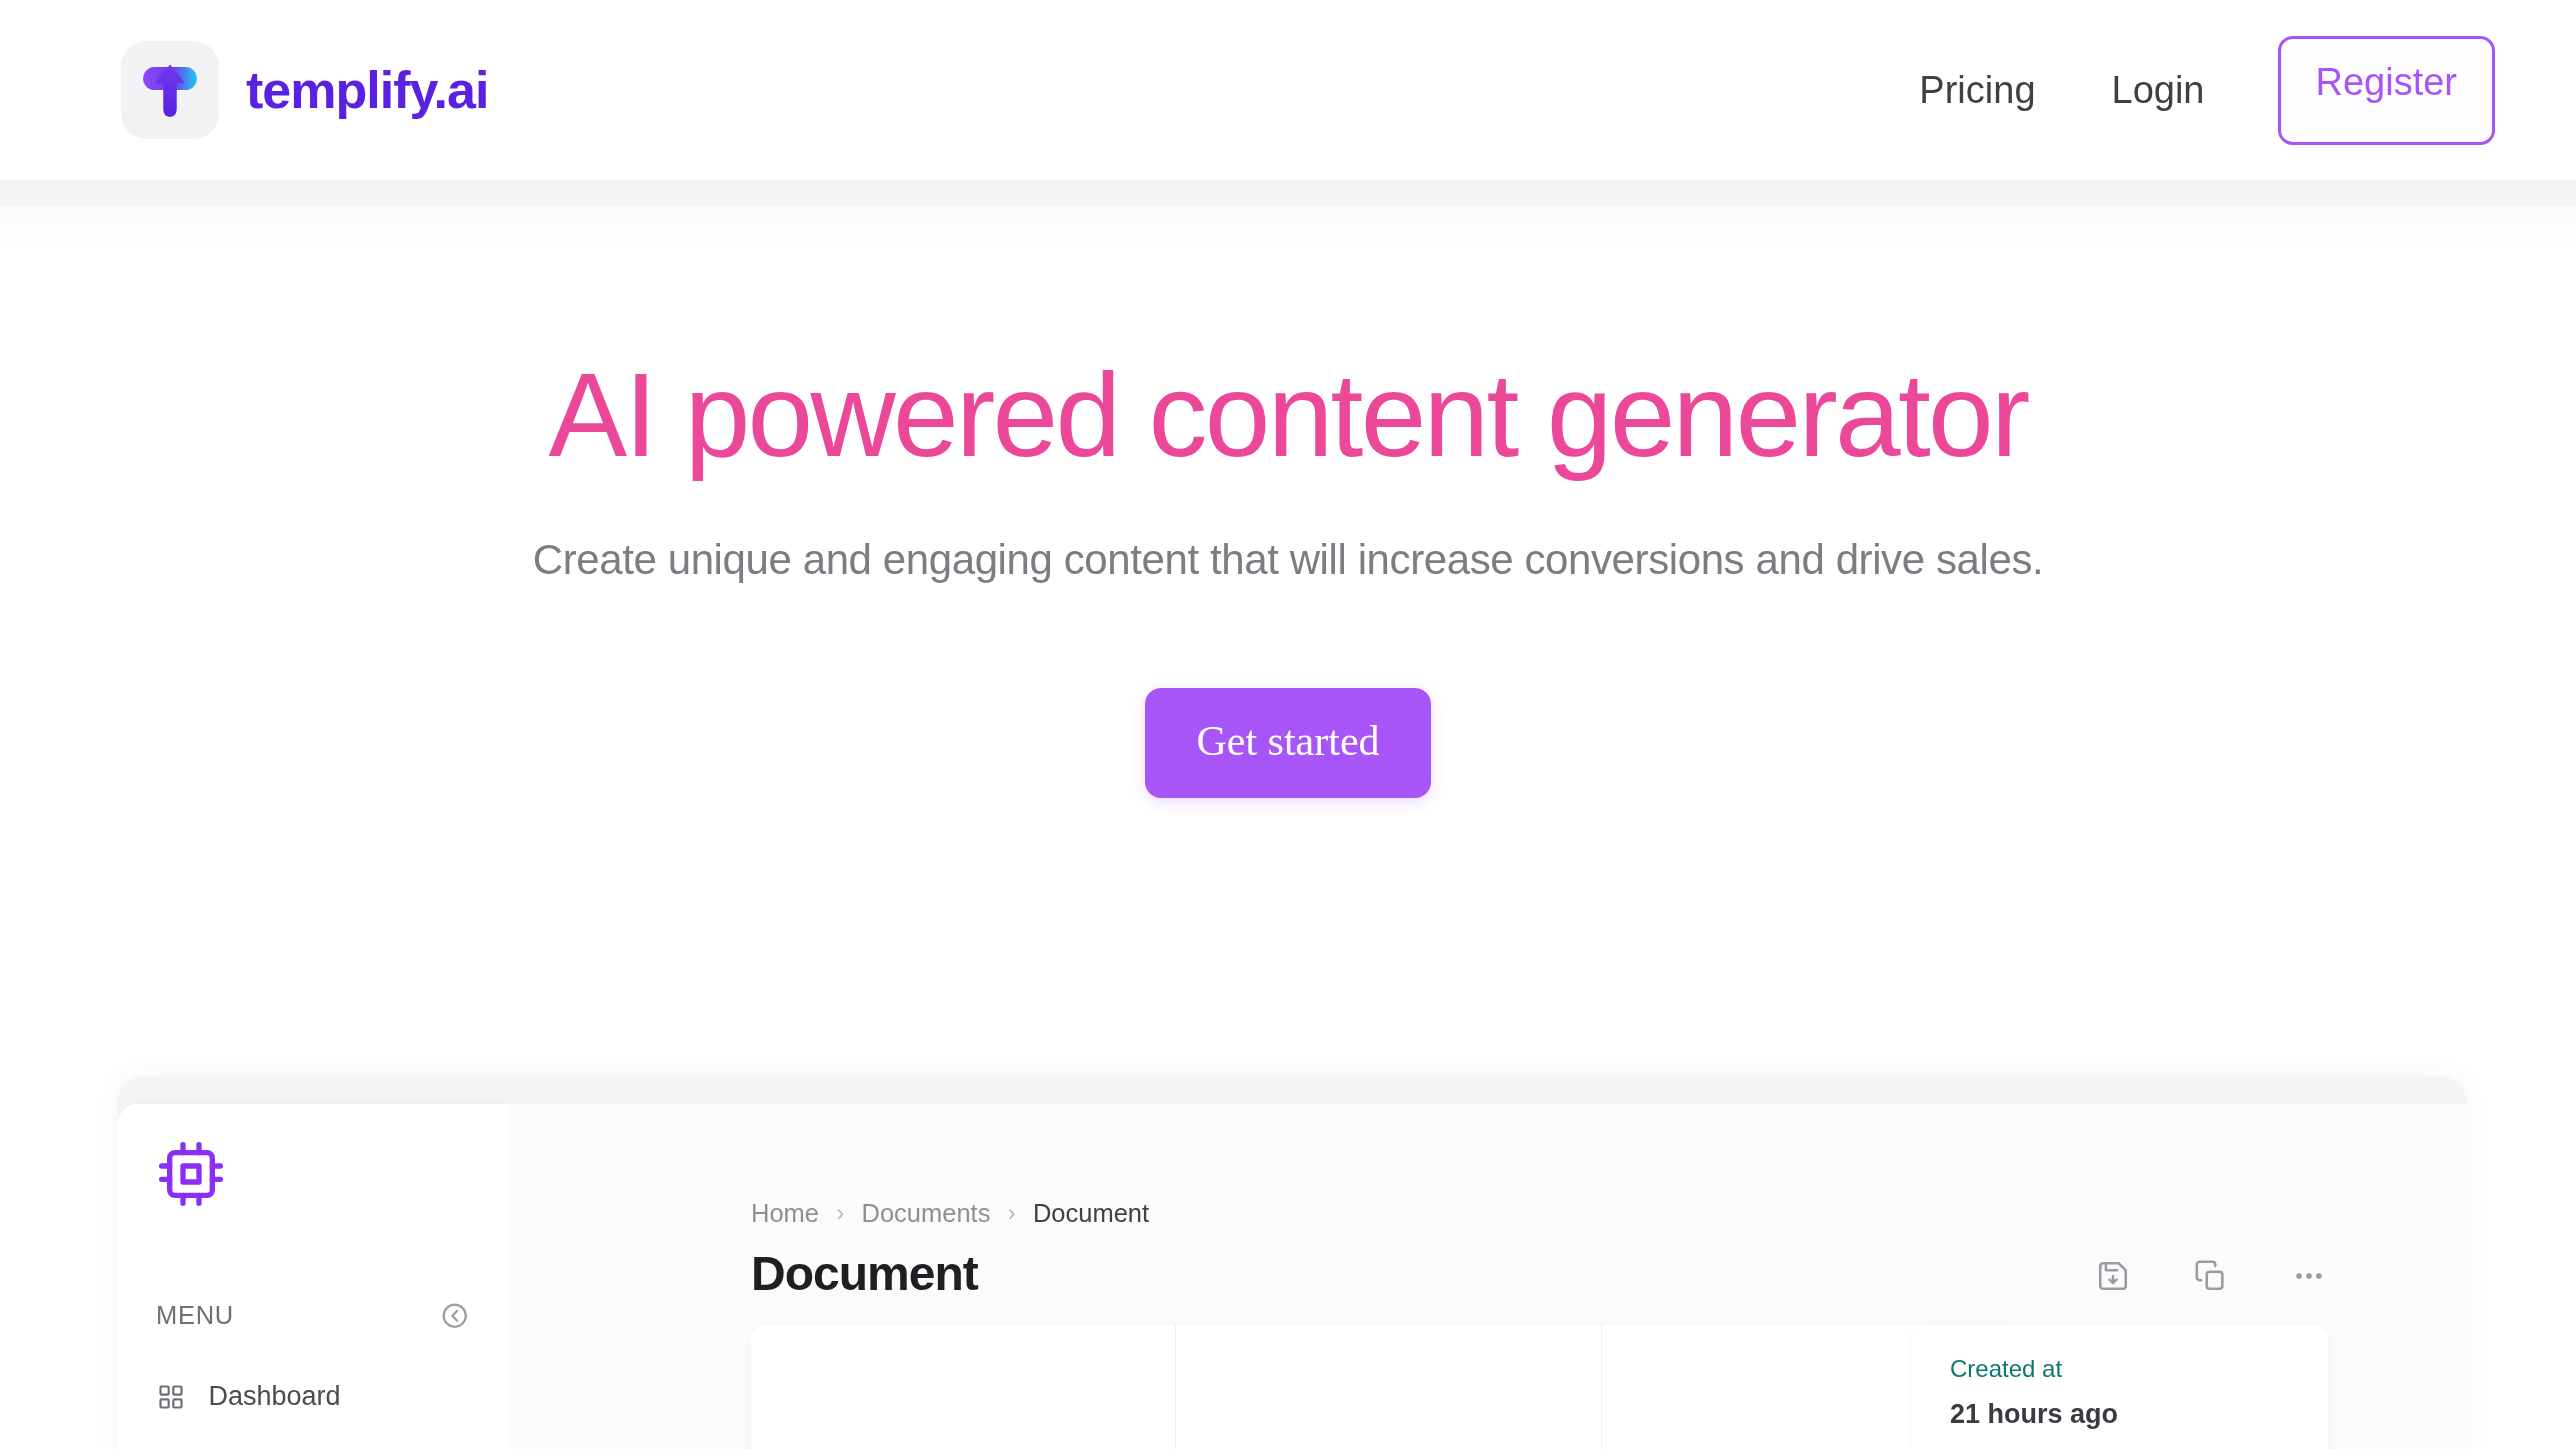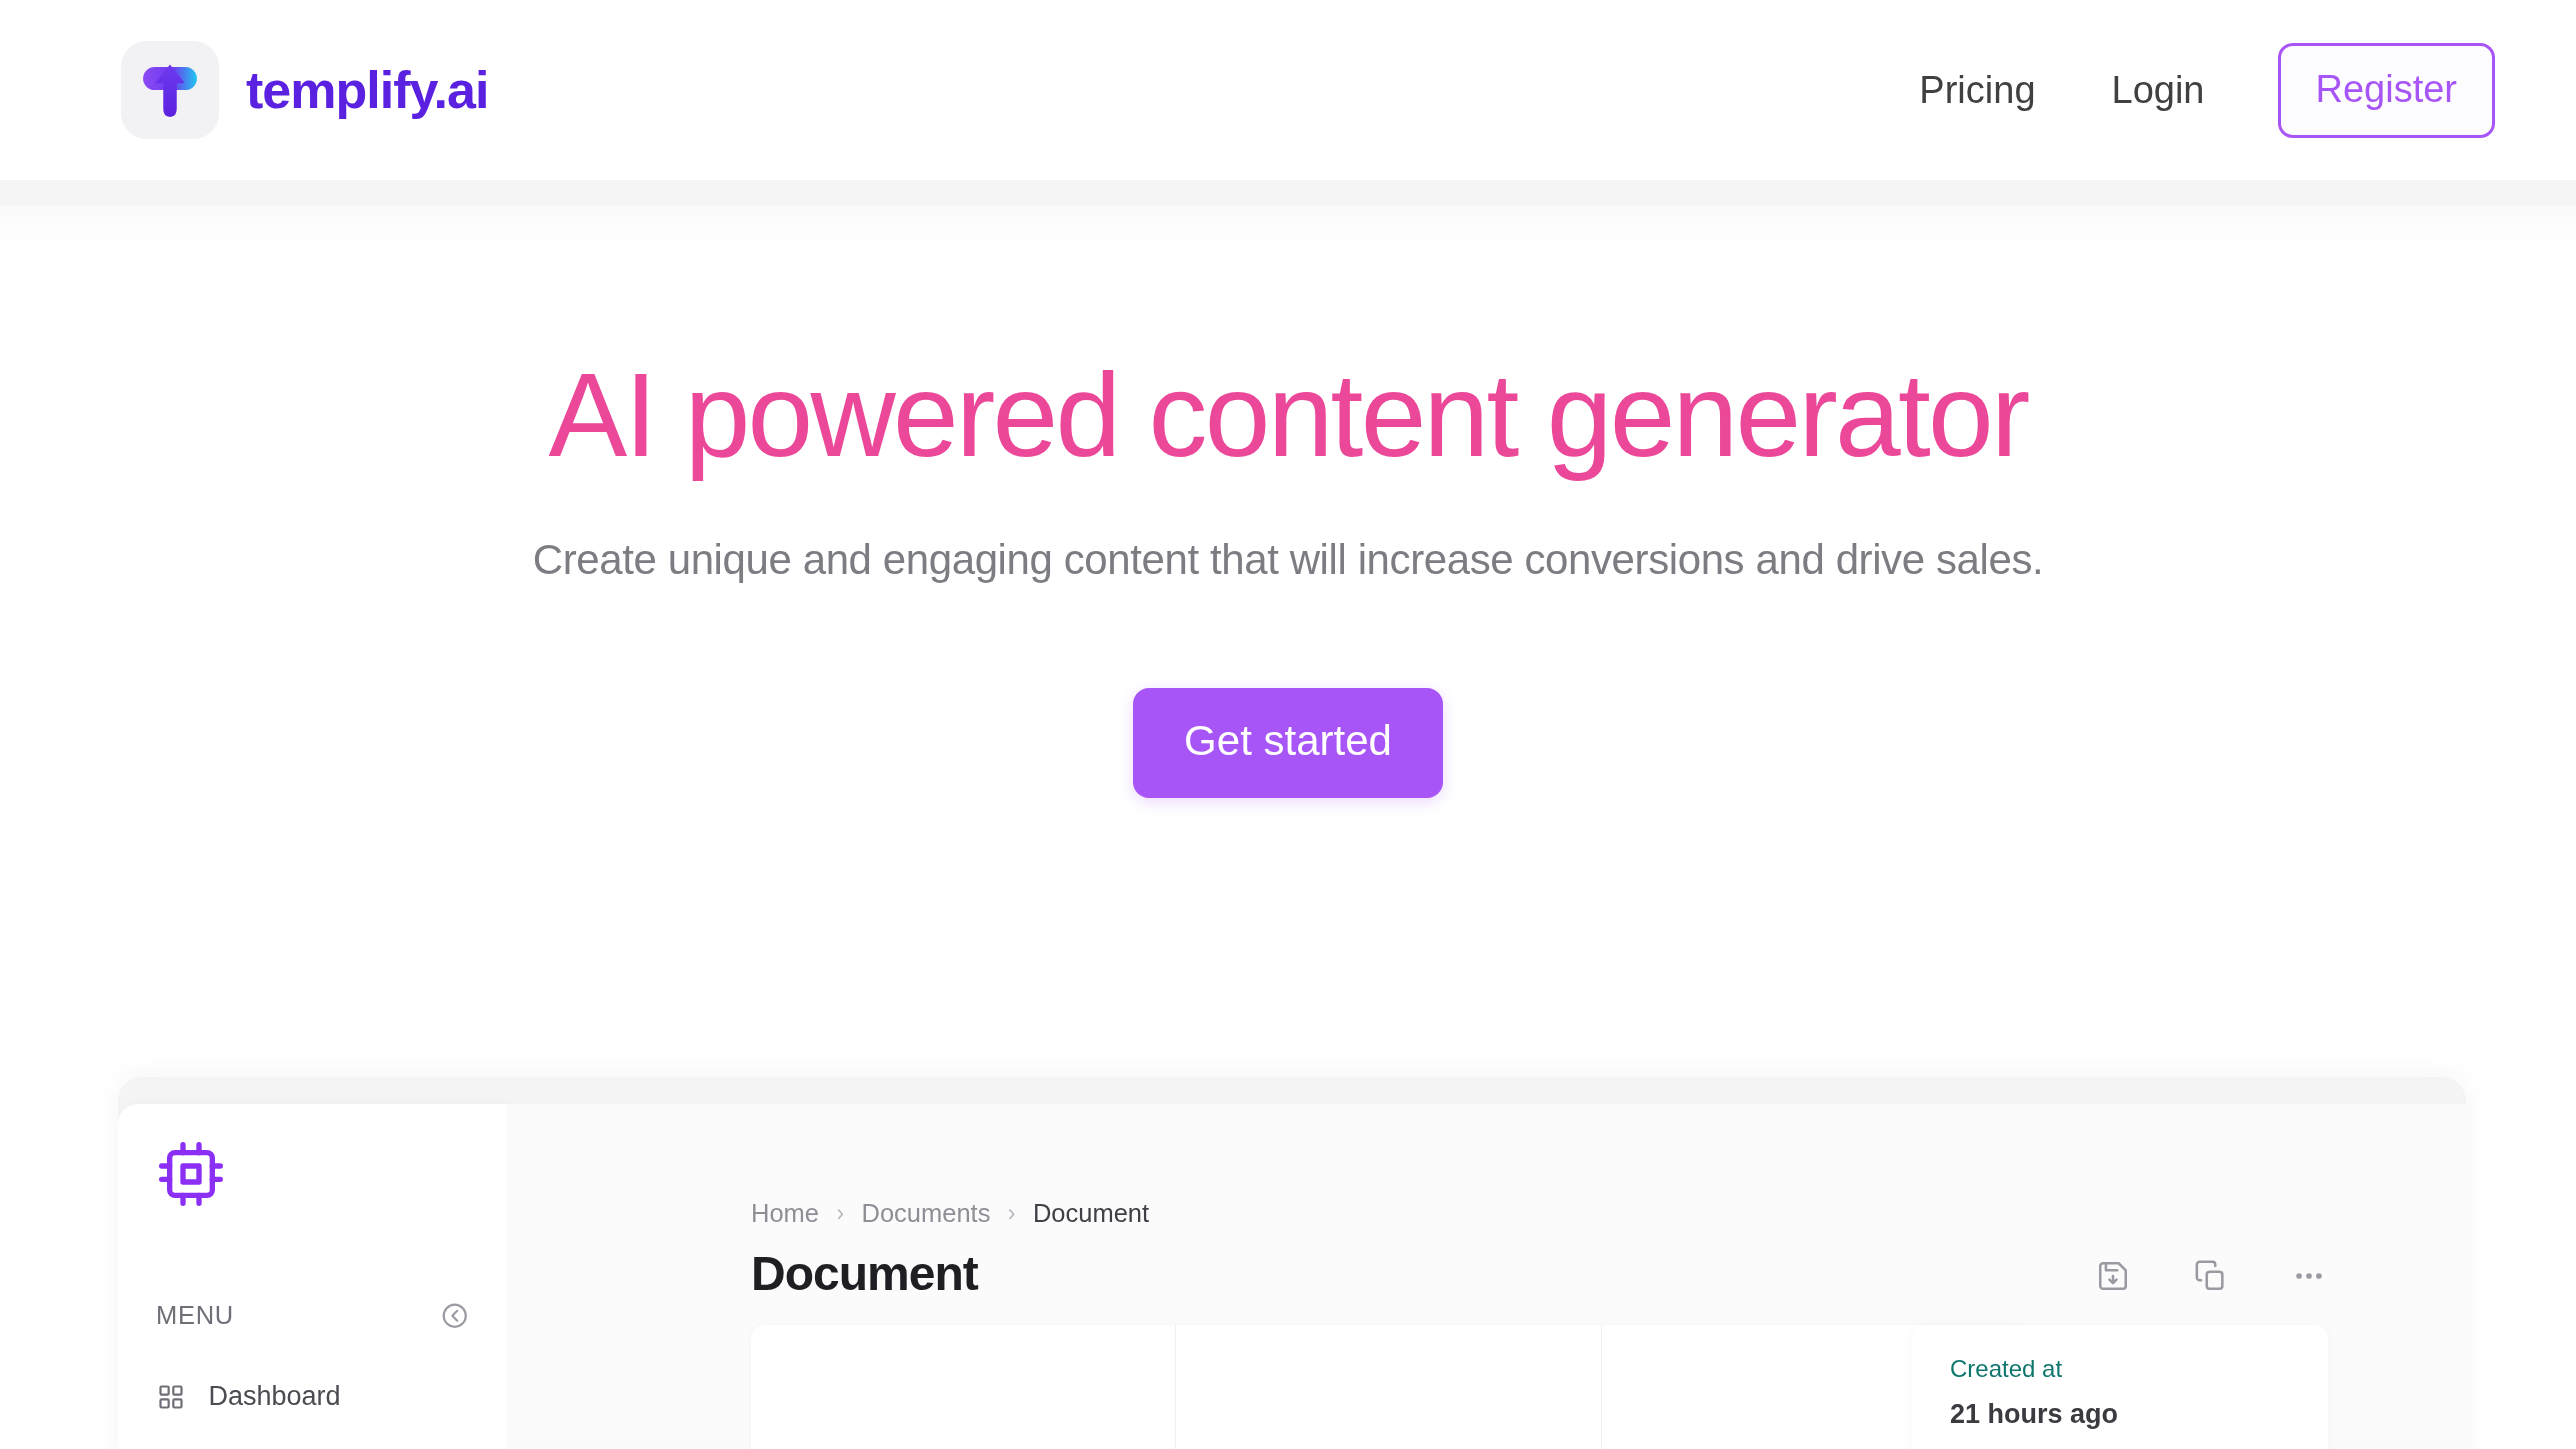--- a/index.html
+++ b/index.html
@@ -79,21 +79,21 @@
     text-decoration: none;
     white-space: nowrap;
     cursor: pointer;
     line-height: 1;
   }
   .nav-register {
     font-size: 38px;
     color: #a855f7;
     border: 3.4px solid #a855f7;
     border-radius: 14.8px;
-    padding: 24px 35px 27px;
+    padding: 24px 35px 41px;
     margin-left: 35px;
     background: #fdfcfe;
     white-space: nowrap;
     cursor: pointer;
     line-height: 1;
   }
 
   
   .header-band {
     position: absolute;
@@ -140,21 +140,21 @@
     justify-content: center;
   }
   .hero-cta {
     font-size: 42px;
     color: #ffffff;
     background: #a855f7;
     border: none;
     border-radius: 16px;
     padding: 32px 51px 36px;
     cursor: pointer;
-    font-family: Liberation Sans, sans-serif;
+    font-family: Liberation Serif, serif;
     line-height: 1;
     box-shadow: 0 4px 14.8px rgba(168,85,247,0.22);
   }
 
   
   .preview {
     position: absolute;
     top: 1077px;
     left: 118px;
     width: 2348px;

